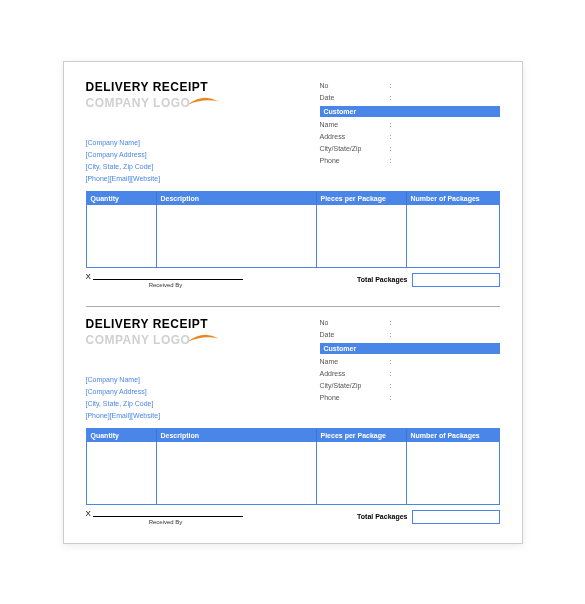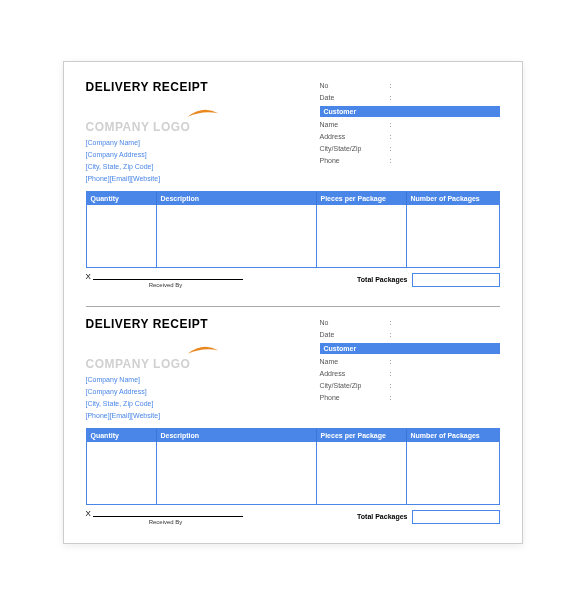--- a/index.html
+++ b/index.html
@@ -40,21 +40,20 @@
   .logo-block {
     display: inline-flex;
     align-items: center;
     margin-top: 2px;
   }
   .logo-text {
     font-size: 12px;
     font-weight: bold;
     letter-spacing: 0.5px;
     color: #d0d0d0;
-    margin-top: 24px;
   }
   .swoosh {
     width: 34px;
     height: 14px;
     margin-left: -4px;
   }
   .meta-block {
     width: 180px;
   }
   .meta-row {

